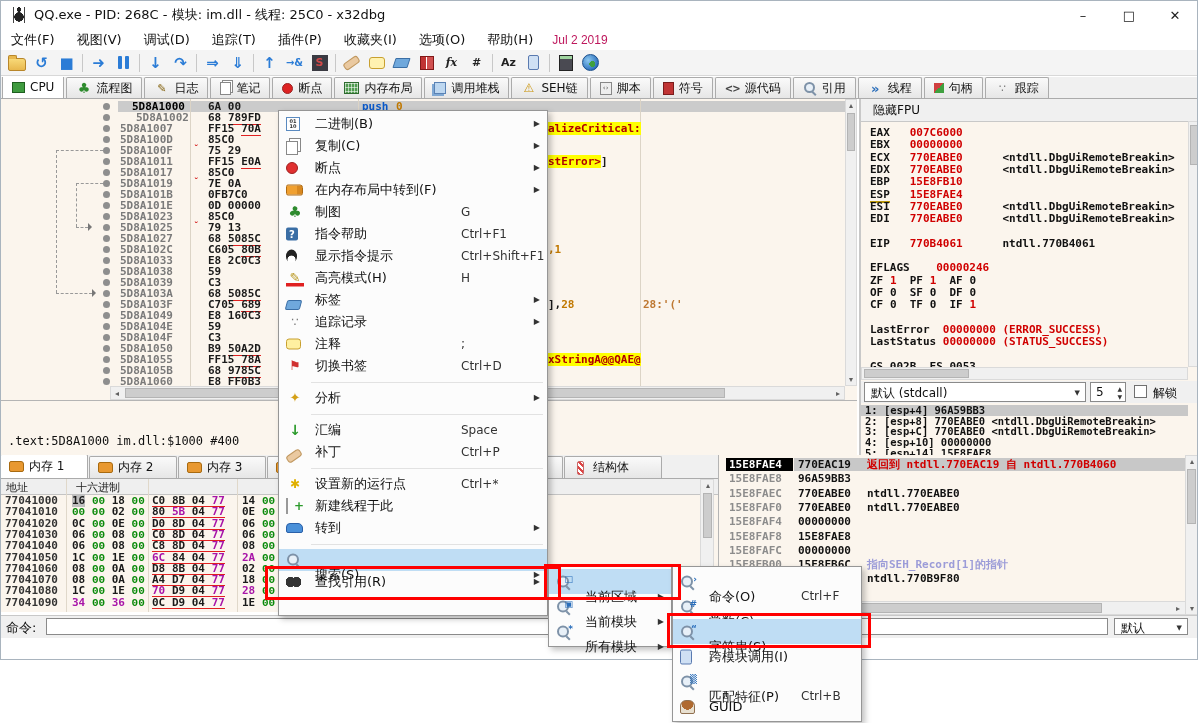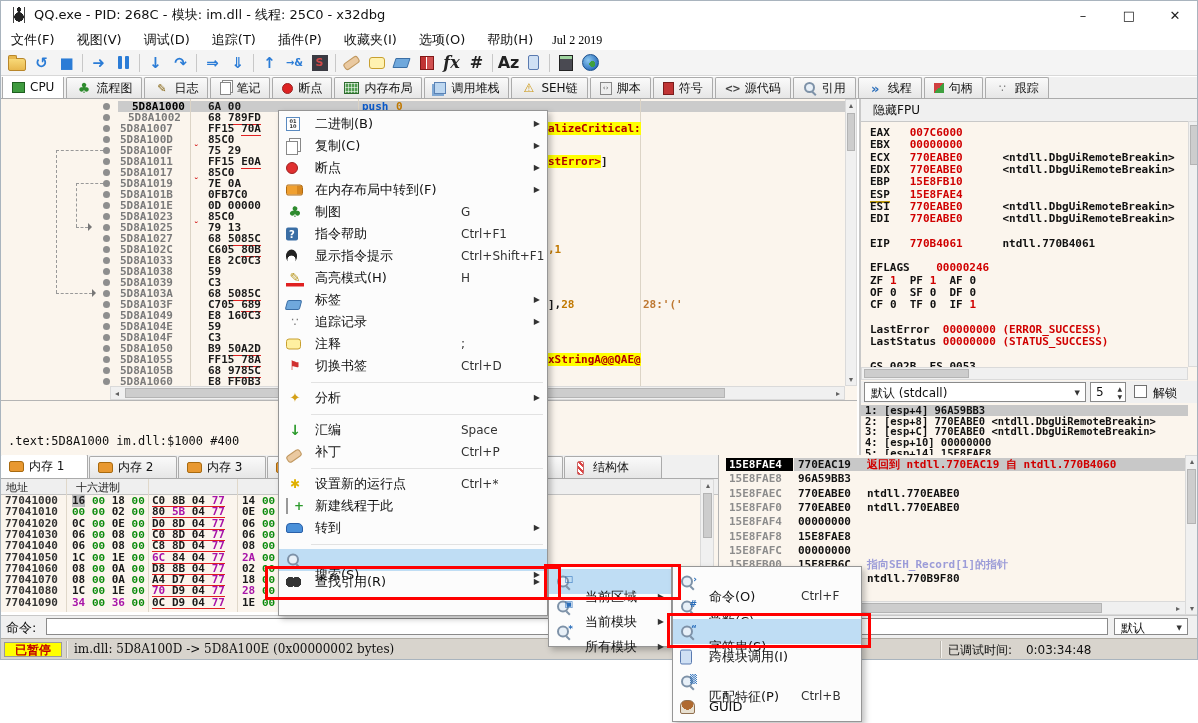--- a/index.html
+++ b/index.html
@@ -13,38 +13,38 @@
   .bug{position:absolute;left:11px;top:7px;width:16px;height:16px;
        background:radial-gradient(circle at 50% 62%, #222 0 36%, transparent 38%),
                   radial-gradient(circle at 50% 16%, #222 0 14%, transparent 16%),
                   linear-gradient(90deg,transparent 0 2px,#444 2px 3px,transparent 3px 13px,#444 13px 14px,transparent 14px);}
   .title{position:absolute;left:34px;top:0;line-height:30px;font-size:13px;color:#111;}
   .winbtns{position:absolute;right:0;top:0;height:30px;display:flex;}
   .wb{width:46px;height:30px;display:flex;align-items:center;justify-content:center;font-size:13px;color:#222;}
 
   .menubar{left:0;top:30px;width:1198px;height:20px;background:#fff;font-size:13px;}
   .mbi{display:inline-block;padding:1px 11px;color:#111;}
-  .mbdate{display:inline-block;padding:1px 8px;color:#000000;font-family:Liberation Serif, serif;font-size:12px;}
+  .mbdate{display:inline-block;padding:1px 8px;color:#be185d;font-family:Liberation Sans, sans-serif;font-size:12px;}
 
   .toolbar{left:0;top:50px;width:1198px;height:26px;background:#F4F4F4;border-bottom:1px solid #D8D8D8;
            display:flex;align-items:center;padding-left:4px;box-sizing:border-box;}
   .tbi{width:25px;height:22px;display:inline-flex;align-items:center;justify-content:center;}
   .tsep{width:1px;height:18px;background:#C8C8C8;margin:0 3px;}
   .t-g{color:#2B7CD6;font-weight:bold;font-size:15px;}
   .t-g.sm{font-size:10px;}
   .t-folder{width:16px;height:11px;background:linear-gradient(#F8D978,#E8B84E);border:1px solid #B8862A;border-radius:1px 3px 2px 2px;position:relative;margin-top:3px;}
   .t-folder::before{content:"";position:absolute;left:-1px;top:-4px;width:7px;height:3px;background:#E8B84E;border:1px solid #B8862A;border-bottom:none;border-radius:2px 2px 0 0;}
   .t-pause{display:inline-flex;gap:3px;}
   .t-pause::before,.t-pause::after{content:"";width:4px;height:13px;background:#2B7CD6;border-radius:1px;}
   .t-scylla{width:16px;height:16px;background:#3A3A42;color:#D04848;font-weight:bold;font-size:11px;display:flex;align-items:center;justify-content:center;}
   .t-band{width:15px;height:6px;background:#EAC9A0;border:1px solid #C09860;border-radius:3px;transform:rotate(-35deg);}
   .t-bubble{width:14px;height:10px;background:#FFF2B0;border:1px solid #C8A030;border-radius:3px;}
   .t-tagi{width:13px;height:8px;background:#6FA8DC;border:1px solid #3A6EA5;transform:skewX(-18deg);border-radius:1px;}
   .t-books{width:12px;height:12px;background:linear-gradient(90deg,#C03434 0 5px,#fff 5px 6px,#D05050 6px 11px);border:1px solid #801818;}
-  .t-k{color:#222;font-size:16px;font-weight:bold;}
+  .t-k{color:#222;font-size:11px;font-weight:bold;}
   .t-it{font-style:italic;font-family:"DejaVu Serif",serif;}
   .t-phone{width:9px;height:13px;background:#CFE0F4;border:1px solid #5A7AB0;border-radius:2px;}
   .t-calc{width:12px;height:14px;background:#4A4A52;border:1px solid #222;box-shadow:inset 0 3px 0 #9FD49F;}
   .t-globe{width:15px;height:15px;border-radius:50%;border:1px solid #1A4E8B;
            background:radial-gradient(circle at 62% 60%, #3FA03F 0 22%, transparent 24%),
                       radial-gradient(circle at 35% 35%,#8CC8F0,#2A6EBB 75%);}
 
   
   .maintabs{left:0;top:77px;width:1198px;height:22px;background:#F0F0F0;border-bottom:1px solid #ABABAB;
             display:flex;align-items:flex-end;padding-left:2px;box-sizing:border-box;}
@@ -369,21 +369,21 @@
     <div class="jarr" style="left:92px;top:190px"></div>
     <div class="jline jv" style="left:76px;top:84px;height:44px"></div>
     <div class="jline jh" style="left:76px;top:84px;width:27px"></div>
     <div class="jline jh" style="left:76px;top:128px;width:12px"></div>
     <div class="jarr" style="left:88px;top:124px"></div>
     <div id="disrows">
         <span class="ddot" style="left:103px;top:4px"></span>
         <span class="daddr selr" style="left:132px;top:2px">5D8A1000</span>
         <span class="dbytes" style="left:208px;top:2px">6A 00</span>
         <span class="ddot" style="left:103px;top:15px"></span>
-        <span class="daddr" style="left:128px;top:13px">5D8A1002</span>
+        <span class="daddr" style="left:136px;top:13px">5D8A1002</span>
         <span class="dbytes" style="left:208px;top:13px">68 <span class="dred">789FD</span></span>
         <span class="ddot" style="left:103px;top:26px"></span>
         <span class="daddr" style="left:120px;top:24px">5D8A1007</span>
         <span class="dbytes" style="left:208px;top:24px">FF15 <span class="dred">70A</span></span>
         <span class="ddot" style="left:103px;top:37px"></span>
         <span class="daddr" style="left:120px;top:35px">5D8A100D</span>
         <span class="dbytes" style="left:208px;top:35px">85C0</span>
         <span class="ddot" style="left:103px;top:48px"></span>
         <span class="jmark" style="left:194px;top:46px">ˇ</span>
         <span class="daddr" style="left:120px;top:46px">5D8A100F</span>
@@ -629,30 +629,20 @@
 
   <div class="panel" id="cmdbar">
     <span class="lbl">命令:</span>
     <input id="cmdinput" value="" style="">
     <span class="combo" style="left:1114px;top:2px;width:74px;height:17px">
       <span class="cv" style="top:1px">默认</span>
       <span class="ca" style="top:5px">▼</span>
     </span>
   </div>
 
-  <div class="panel" id="statusbar">
-    <span class="stchip">已暂停</span>
-    <span class="stsep" style="left:66px"></span>
-    <span class="stmsg">im.dll: 5D8A100D -&gt; 5D8A100E (0x00000002 bytes)</span>
-    <span class="stsep" style="left:940px"></span>
-    <span class="sttime">
-      <span>已调试时间:</span>
-      <b>0:03:34:48</b>
-    </span>
-  </div>
 
   <div id="winframe"></div>
 
   <div class="menu" id="ctxmenu">
       <div class="mitem">
         <span class="mi ic-binary">01
 10</span>
         <span class="mlabel">二进制(B)</span>
         <span class="marr">▶</span>
       </div>

